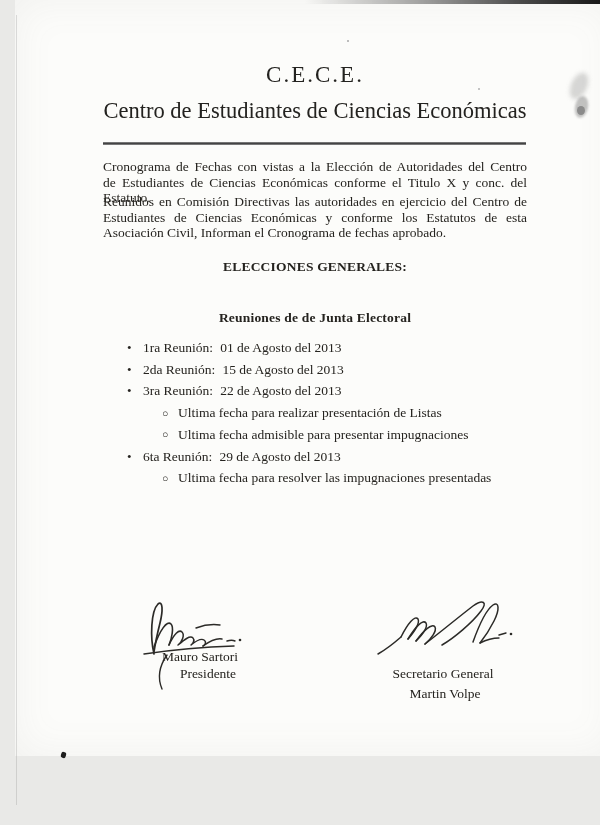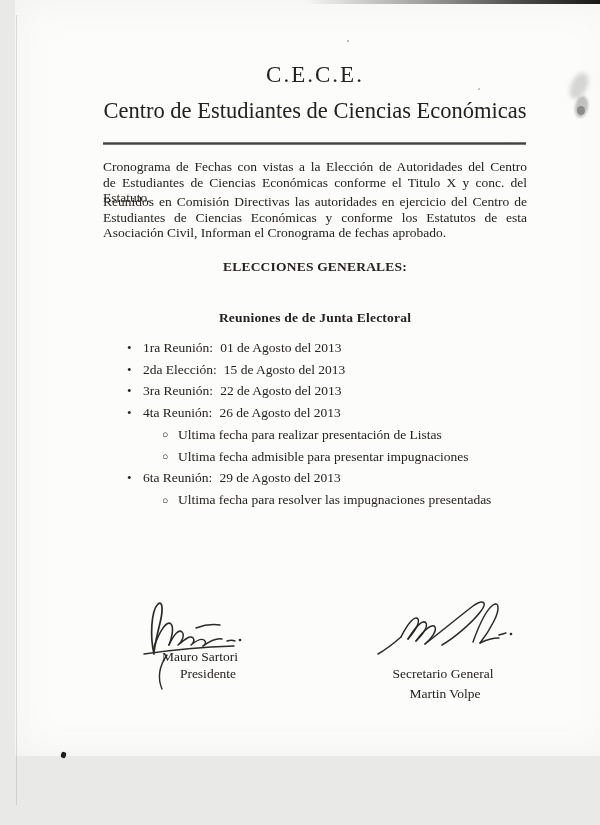--- a/index.html
+++ b/index.html
@@ -125,32 +125,27 @@
   <div class="center-line h-bold h-reuniones">Reuniones de de Junta Electoral</div>
 
   <div class="meetings">
     <div class="row">
       <span class="bullet"></span>
       <span>1ra Reunión:</span>
       <span class="m-date">01 de Agosto del 2013</span>
     </div>
     <div class="row">
       <span class="bullet"></span>
-      <span>2da Elección:</span>
+      <span>2da Reunión:</span>
       <span class="m-date">15 de Agosto del 2013</span>
     </div>
     <div class="row">
       <span class="bullet"></span>
       <span>3ra Reunión:</span>
       <span class="m-date">22 de Agosto del 2013</span>
-    </div>
-    <div class="row">
-      <span class="bullet"></span>
-      <span>4ta Reunión:</span>
-      <span class="m-date">26 de Agosto del 2013</span>
     </div>
     <div class="row">
       <span class="sub-indent"></span>
       <span class="circle"></span>
       <span>Ultima fecha para realizar presentación de Listas</span>
     </div>
     <div class="row">
       <span class="sub-indent"></span>
       <span class="circle"></span>
       <span>Ultima fecha admisible para presentar impugnaciones</span>

